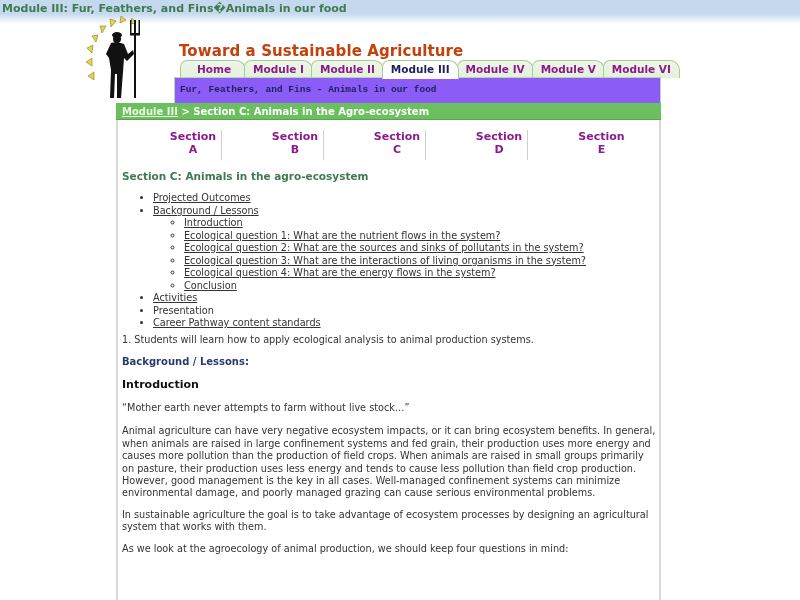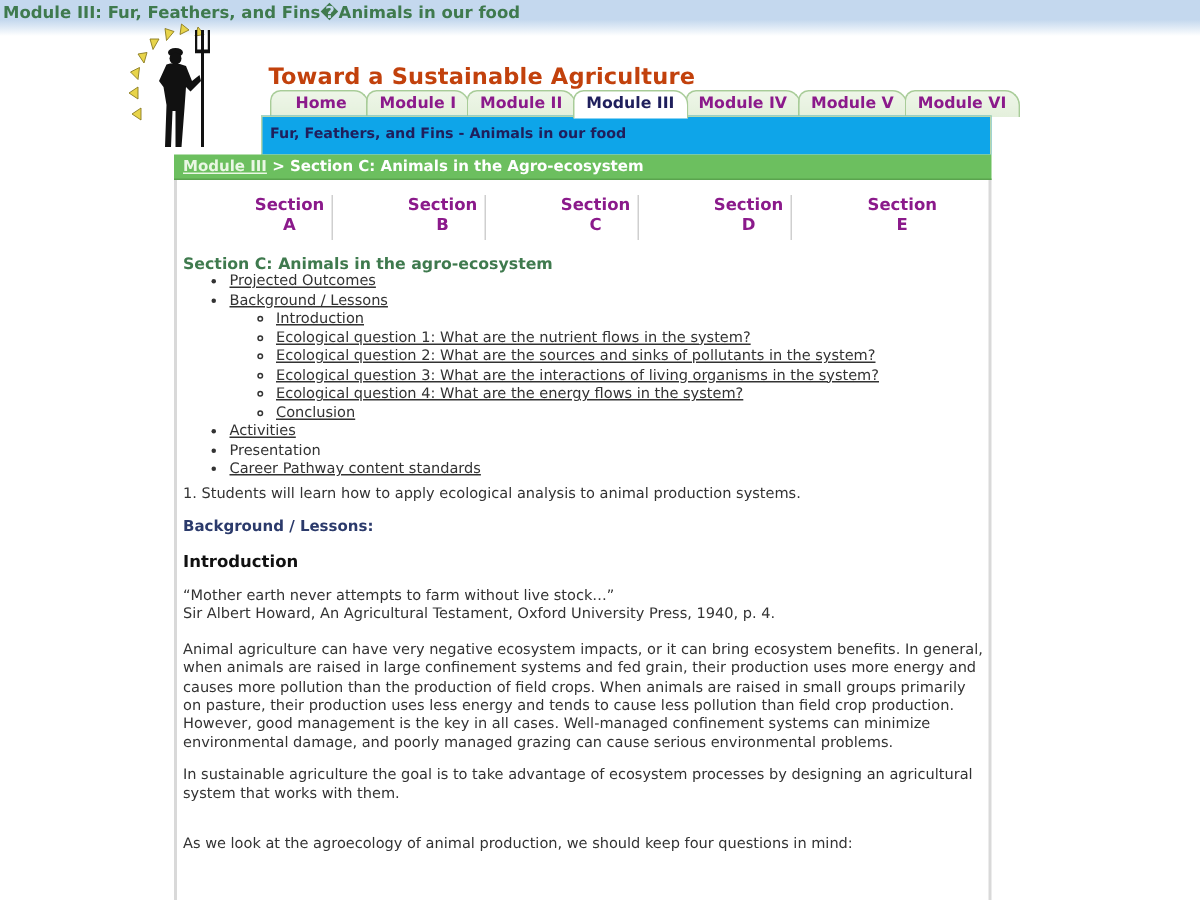--- a/index.html
+++ b/index.html
@@ -29,21 +29,22 @@
     border: 1px solid #a8cc98; border-bottom: none;
     border-radius: 7px 10px 0 0;
     font-size: 10.5px; font-weight: bold; color: #8b1a8b;
     line-height: 17px; white-space: nowrap;
   }
   .tab.active { background: #ffffff; color: #1f1f5c; height: 19px; z-index: 2; }
 
   .subheader {
     position: absolute; left: 174px; top: 77px; width: 487px; height: 26px;
     border-left: 1px solid #b7d6ab; border-top: 1px solid #b7d6ab; border-right: 1px solid #b7d6ab;
-    background: #0ea5e9;
+    background: #8b5cf6;
+    font-family: Liberation Mono, monospace;
   }
   .subheader-text {
     position: absolute; left: 5px; top: 6px; font-size: 9.5px; font-weight: bold; color: #1f1f5c;
   }
 
   .greenbar {
     position: absolute; left: 116px; top: 103px; width: 545px; height: 17px;
     background: #6cbf5f; border-bottom: 1px solid #5aa34e;
   }
   .breadcrumb { position: absolute; left: 6px; top: 3px; font-size: 10px; font-weight: bold; color: #fff; white-space: nowrap; }
@@ -55,21 +56,21 @@
   }
 
   .section-nav { position: absolute; left: 120px; top: 130px; display: flex; }
   .section-link {
     width: 57px; text-align: center; font-size: 11px; font-weight: bold; color: #8b1a8b;
     line-height: 13px; border-right: 1px solid #cfcfcf; height: 30px; margin-left: 45px;
   }
   .section-link:last-child { border-right: none; }
 
   .main { position: absolute; left: 122px; top: 170px; width: 535px; font-size: 9.7px; color: #333; }
-  .h-section { font-size: 10.5px; font-weight: bold; color: #3f7a4e; }
+  .h-section { font-size: 10.5px; font-weight: bold; color: #3f7a4e; margin-bottom: 10px; }
   ul.toc { list-style: disc; padding-left: 31px; line-height: 12.5px; }
   ul.toc ul { list-style: circle; padding-left: 31px; }
   ul.toc a { color: #333; text-decoration: underline; }
   .h-sub { font-size: 10px; font-weight: bold; color: #2b3a6b; }
   .h-intro { font-size: 11px; font-weight: bold; color: #111; }
   p { line-height: 12.4px; }
 </style>
 </head>
 <body>
 
@@ -163,17 +164,16 @@
     </li>
     <li><a>Activities</a></li>
     <li>Presentation</li>
     <li><a>Career Pathway content standards</a></li>
   </ul>
 
   <p style="margin-top:4px;">1. Students will learn how to apply ecological analysis to animal production systems.</p>
   <div class="h-sub" style="margin-top:10px;">Background / Lessons:</div>
   <div class="h-intro" style="margin-top:11px;">Introduction</div>
   <p style="margin-top:11px;">“Mother earth never attempts to farm without live stock…”</p>
-  <p>Sir Albert Howard, An Agricultural Testament, Oxford University Press, 1940, p. 4.</p>
   <p style="margin-top:11px;">Animal agriculture can have very negative ecosystem impacts, or it can bring ecosystem benefits. In general, when animals are raised in large confinement systems and fed grain, their production uses more energy and causes more pollution than the production of field crops. When animals are raised in small groups primarily on pasture, their production uses less energy and tends to cause less pollution than field crop production. However, good management is the key in all cases. Well-managed confinement systems can minimize environmental damage, and poorly managed grazing can cause serious environmental problems.</p>
   <p style="margin-top:9px;">In sustainable agriculture the goal is to take advantage of ecosystem processes by designing an agricultural system that works with them.</p>
-  <p style="margin-top:21px;">As we look at the agroecology of animal production, we should keep four questions in mind:</p>
+  <p style="margin-top:9px;">As we look at the agroecology of animal production, we should keep four questions in mind:</p>
 </div>
 
 </body></html>

